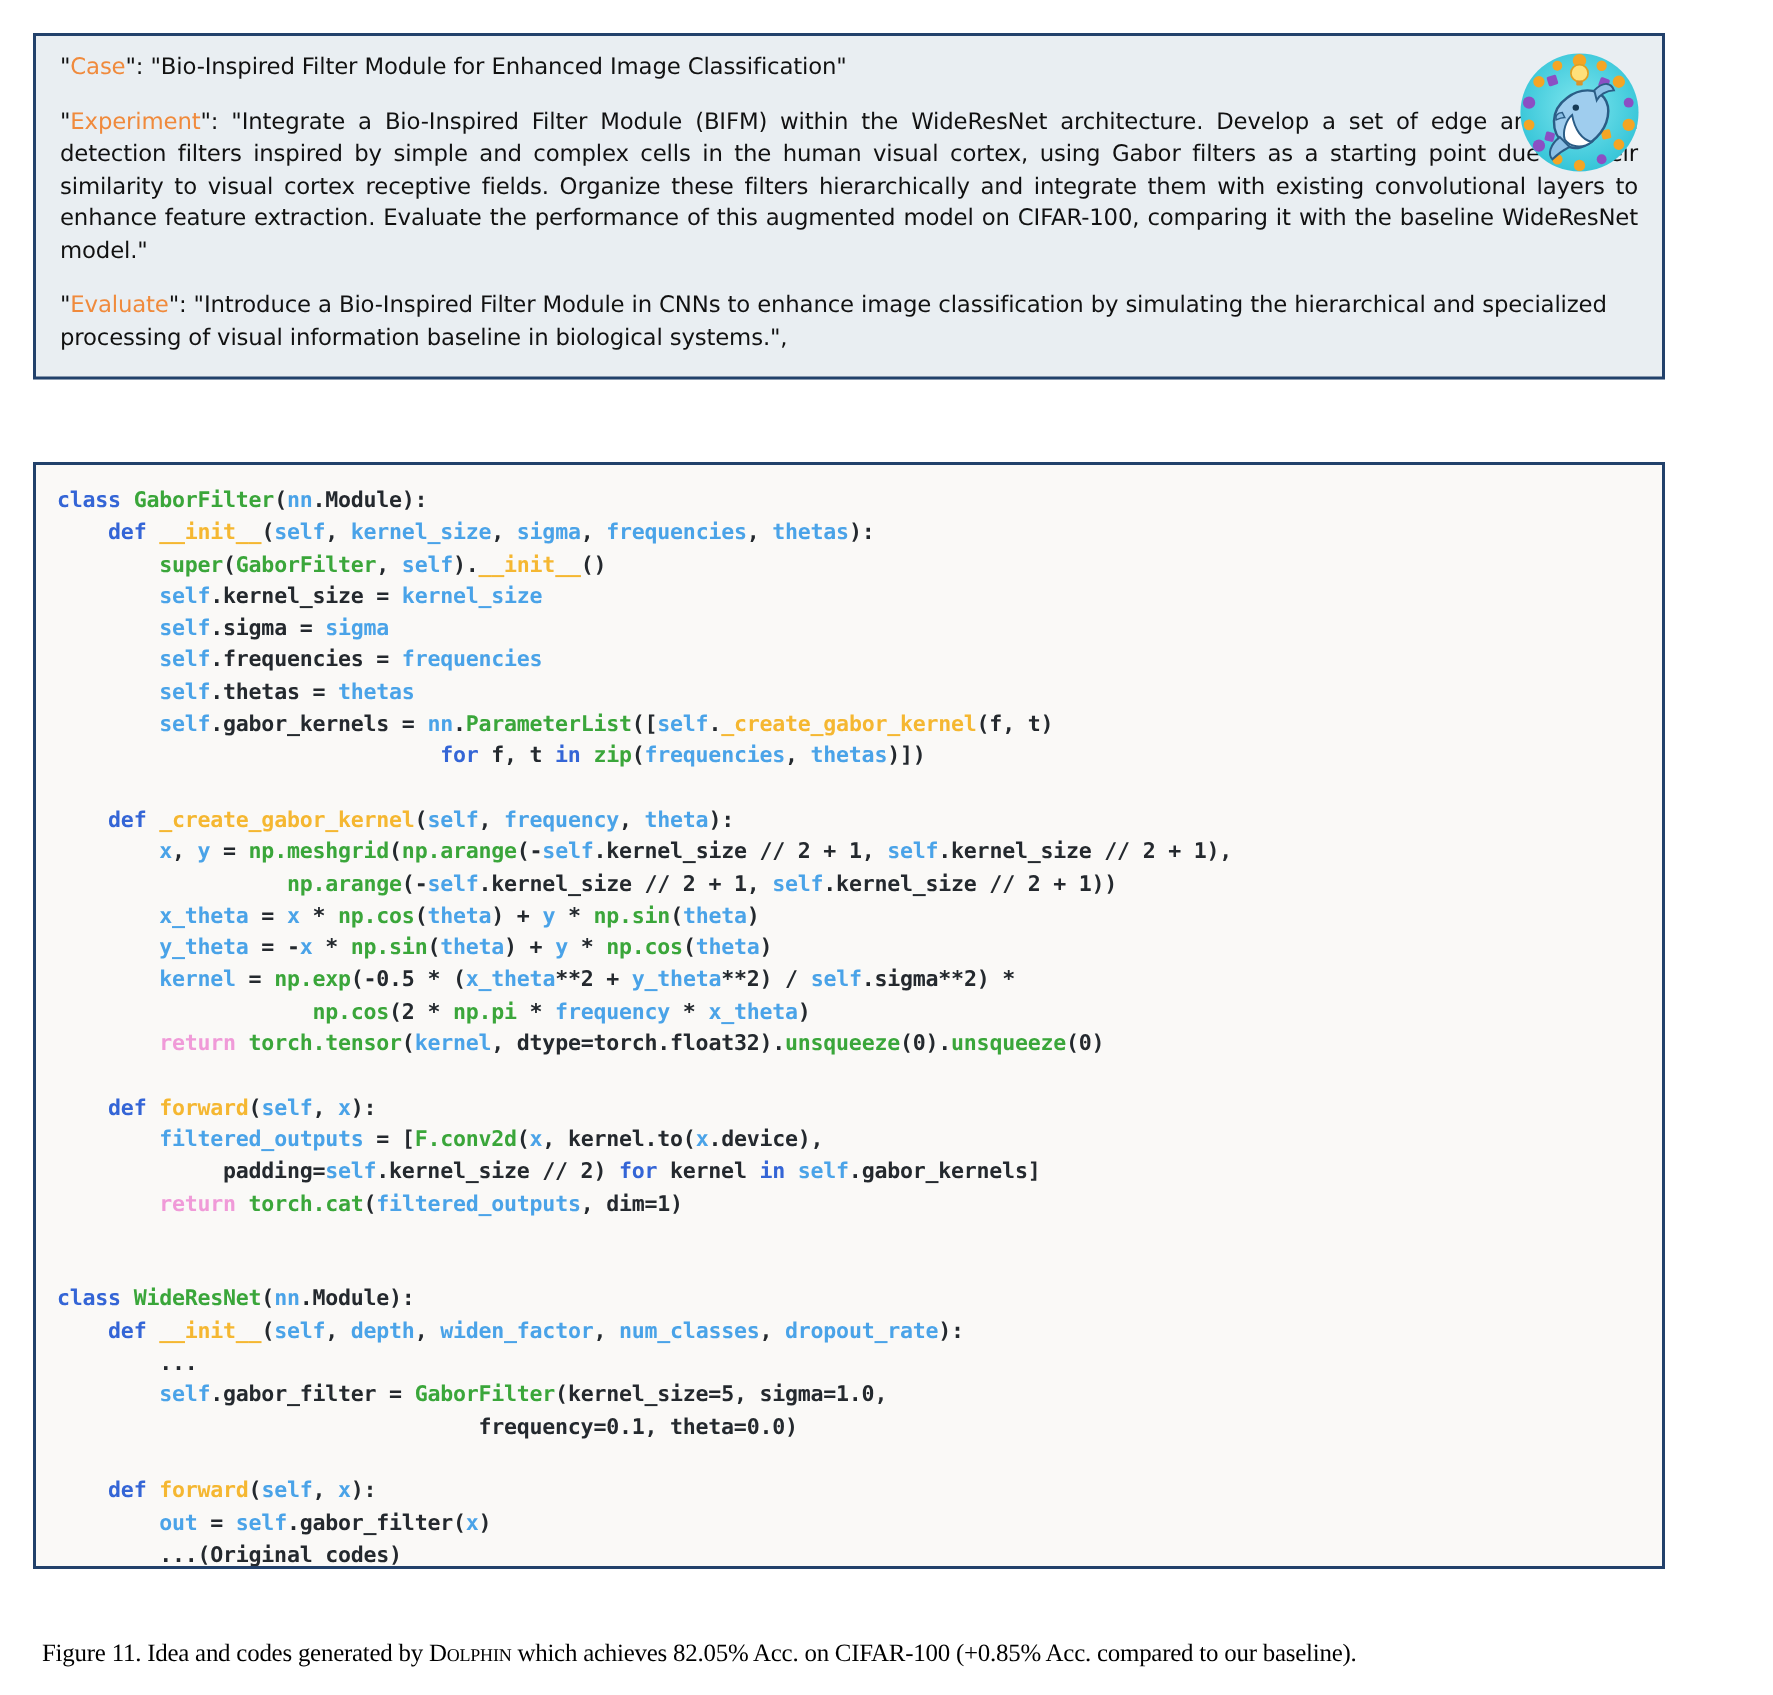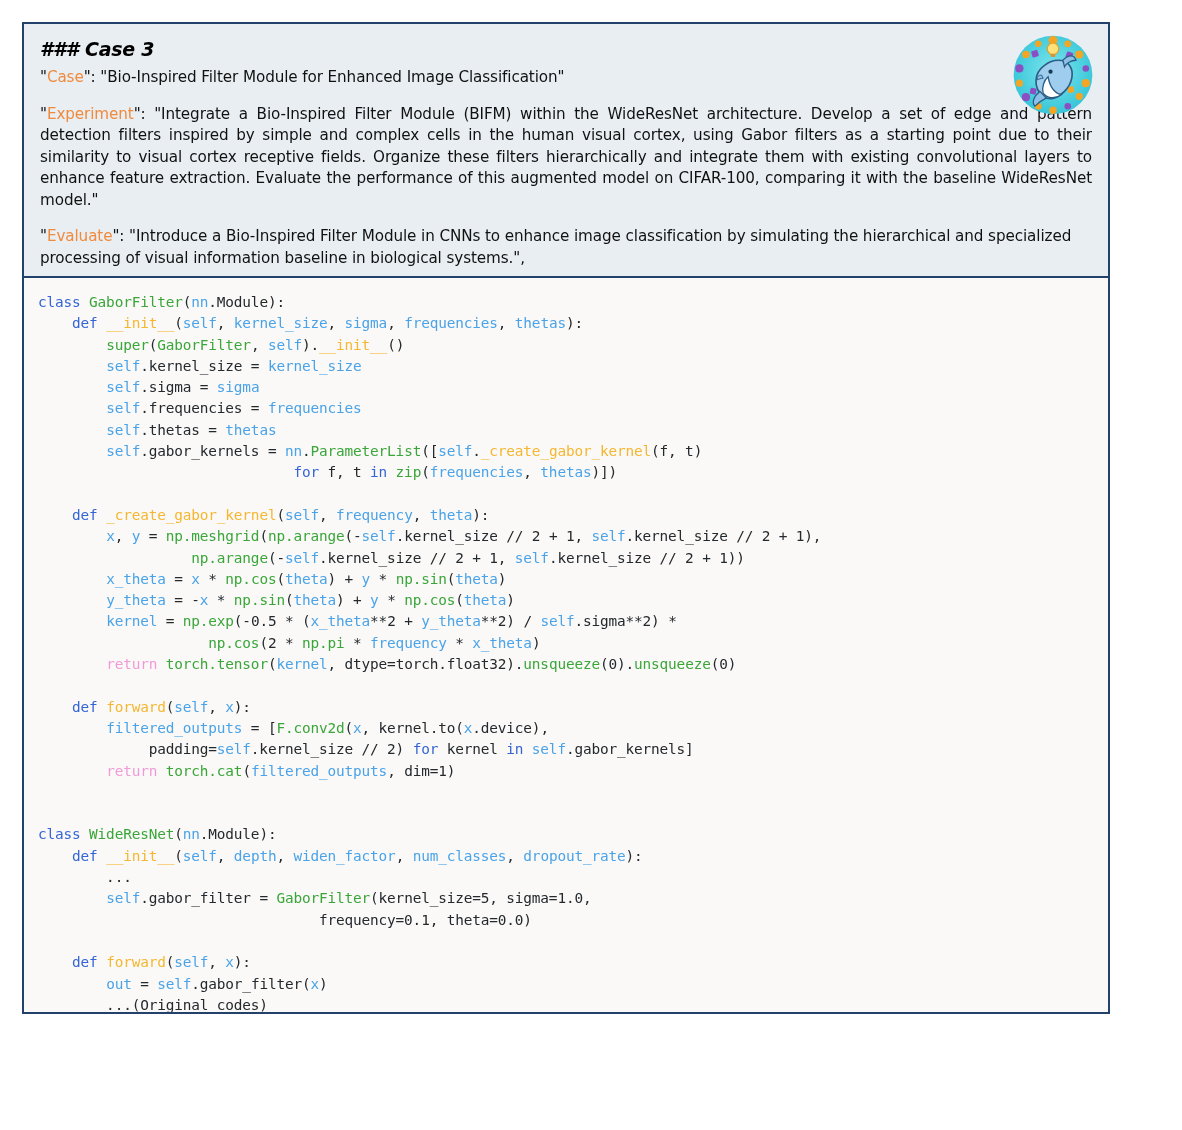--- a/index.html
+++ b/index.html
@@ -67,28 +67,29 @@
     right: 14px;
     top: 10px;
     width: 82px;
     height: 82px;
   }
 
   
   .code-panel {
     position: absolute;
     left: 22px;
-    top: 276px;
+    top: 308px;
     width: 1088px;
     height: 738px;
     box-sizing: border-box;
     background: #faf9f7;
     border: 2px solid #22416b;
     padding: 14px 10px 10px 14px;
     overflow: hidden;
+    font-weight: bold;
   }
 
   pre.code {
     margin: 0;
     font-family: "DejaVu Sans Mono", monospace;
     font-size: 14.4px;
     line-height: 21.3px;
     white-space: pre;
     color: #24292e;
     letter-spacing: -0.15px;
@@ -167,22 +168,20 @@
           <path d="M62 32 C70 24 76 26 78 32 C72 32 66 36 64 40 Z" fill="#8cc0e6" stroke="#2b5d86" stroke-width="1.6"></path>
           <path d="M34 70 C26 76 24 84 28 88 C32 84 38 80 42 78 Z" fill="#8cc0e6" stroke="#2b5d86" stroke-width="1.6"></path>
           <circle cx="47" cy="46" r="2.6" fill="#173a55"></circle>
           <path d="M36 50 C32 50 30 53 31 56 C33 55 35 54 38 54 Z" fill="#8cc0e6" stroke="#2b5d86" stroke-width="1.2"></path>
         </g>
       </svg>
     </div>
 
     <div class="idea-body">
 
-      <div class="case-heading"><span>###</span>
-        <span>Case 3</span></div>
 
       <div class="kv-line"><span class="q">"</span><span class="key">Case</span><span class="q">"</span><span>: </span><span class="q">"</span><span>Bio-Inspired Filter Module for Enhanced Image Classification</span><span class="q">"</span></div>
 
       <div class="spacer-line"></div>
 
       <div class="kv-line justified"><span class="q">"</span><span class="key">Experiment</span><span class="q">"</span><span>: </span><span class="q">"</span><span>Integrate a Bio-Inspired Filter Module (BIFM) within the WideResNet architecture. Develop a set of edge and pattern detection filters inspired by simple and complex cells in the human visual cortex, using Gabor filters as a starting point due to their similarity to visual cortex receptive fields. Organize these filters hierarchically and integrate them with existing convolutional layers to enhance feature extraction. Evaluate the performance of this augmented model on CIFAR-100, comparing it with the baseline WideResNet model.</span><span class="q">"</span></div>
 
       <div class="spacer-line"></div>
 
       <div class="kv-line"><span class="q">"</span><span class="key">Evaluate</span><span class="q">"</span><span>: </span><span class="q">"</span><span>Introduce a Bio-Inspired Filter Module in CNNs to enhance image classification by simulating the hierarchical and specialized processing of visual information baseline in biological systems.</span><span class="q">"</span><span>,</span></div>
@@ -220,14 +219,15 @@
 <span class="t-pl">    </span><span class="t-kw">def</span><span class="t-pl"> </span><span class="t-fn">__init__</span><span class="t-pl">(</span><span class="t-self">self</span><span class="t-pl">, </span><span class="t-self">depth</span><span class="t-pl">, </span><span class="t-self">widen_factor</span><span class="t-pl">, </span><span class="t-self">num_classes</span><span class="t-pl">, </span><span class="t-self">dropout_rate</span><span class="t-pl">):</span>
 <span class="t-pl">        ...</span>
 <span class="t-pl">        </span><span class="t-self">self</span><span class="t-pl">.gabor_filter = </span><span class="t-cls">GaborFilter</span><span class="t-pl">(kernel_size=5, sigma=1.0,</span>
 <span class="t-pl">                                 frequency=0.1, theta=0.0)</span>
 <span class="t-pl"></span>
 <span class="t-pl">    </span><span class="t-kw">def</span><span class="t-pl"> </span><span class="t-fn">forward</span><span class="t-pl">(</span><span class="t-self">self</span><span class="t-pl">, </span><span class="t-self">x</span><span class="t-pl">):</span>
 <span class="t-pl">        </span><span class="t-self">out</span><span class="t-pl"> = </span><span class="t-self">self</span><span class="t-pl">.gabor_filter(</span><span class="t-self">x</span><span class="t-pl">)</span>
 <span class="t-pl">        ...(Original codes)</span></pre>
   </div>
 
+  <div class="caption"><span>Figure 11. Idea and codes generated by </span><span class="smallcaps">Dolphin</span><span> which achieves 82.05% Acc. on CIFAR-100 (+0.85% Acc. compared to our baseline).</span></div>
 
 </div>
 
 </body></html>

